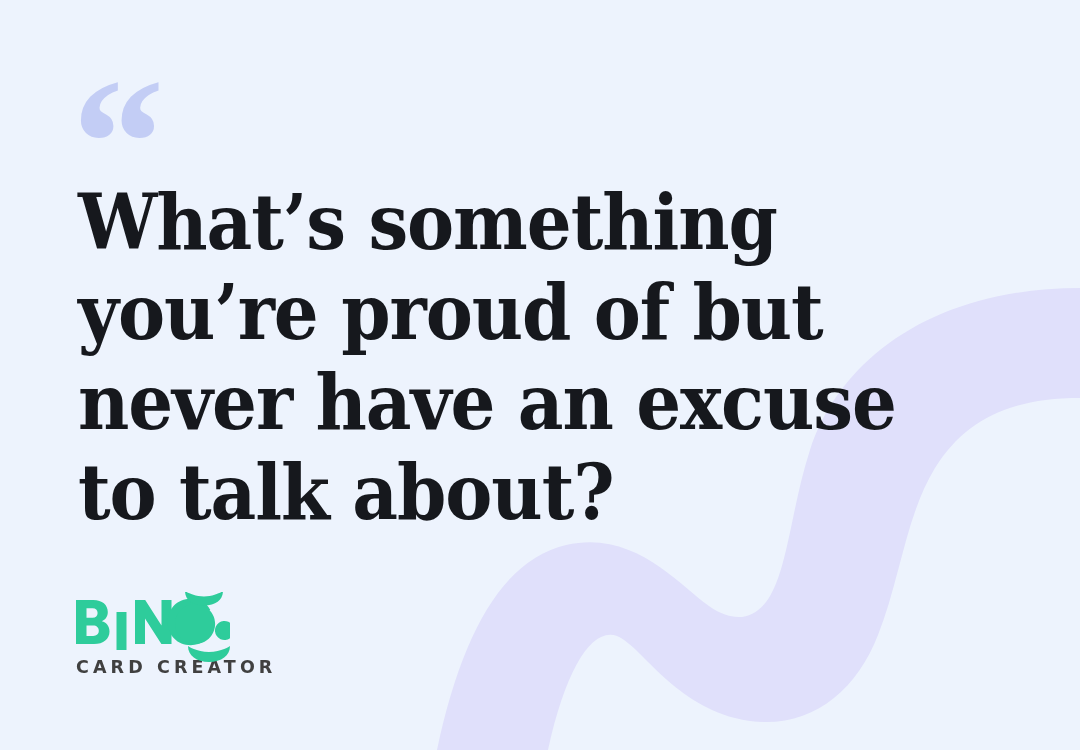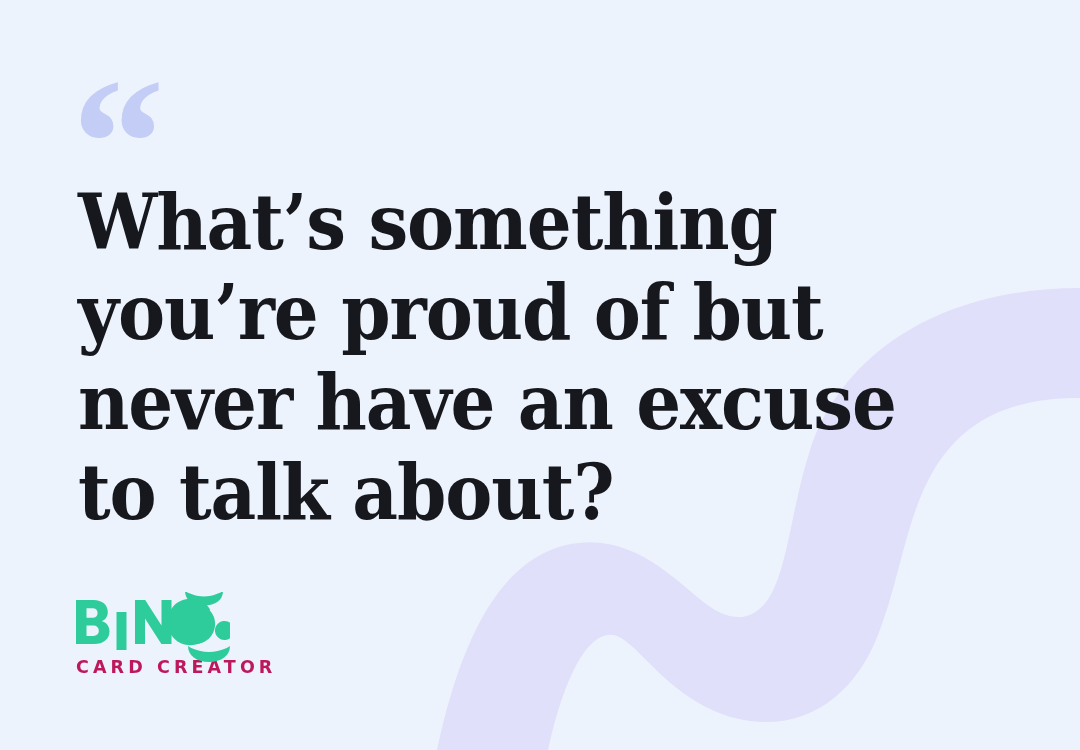--- a/index.html
+++ b/index.html
@@ -74,21 +74,21 @@
   }
 
   .logo-wordmark {
     display: block;
     margin-top: 7px;
     margin-left: 2px;
     font-family: "DejaVu Sans", "Liberation Sans", sans-serif;
     font-size: 17.5px;
     font-weight: 700;
     letter-spacing: 4.1px;
-    color: #be185d;
+    color: #404040;
     white-space: nowrap;
   }
 </style>
 </head>
 <body>
 
 <div class="card">
 
   <svg class="wave-layer" viewBox="0 0 1080 750" preserveAspectRatio="none" aria-hidden="true">
     <path fill="#e0e0fb" d="M1080,398

